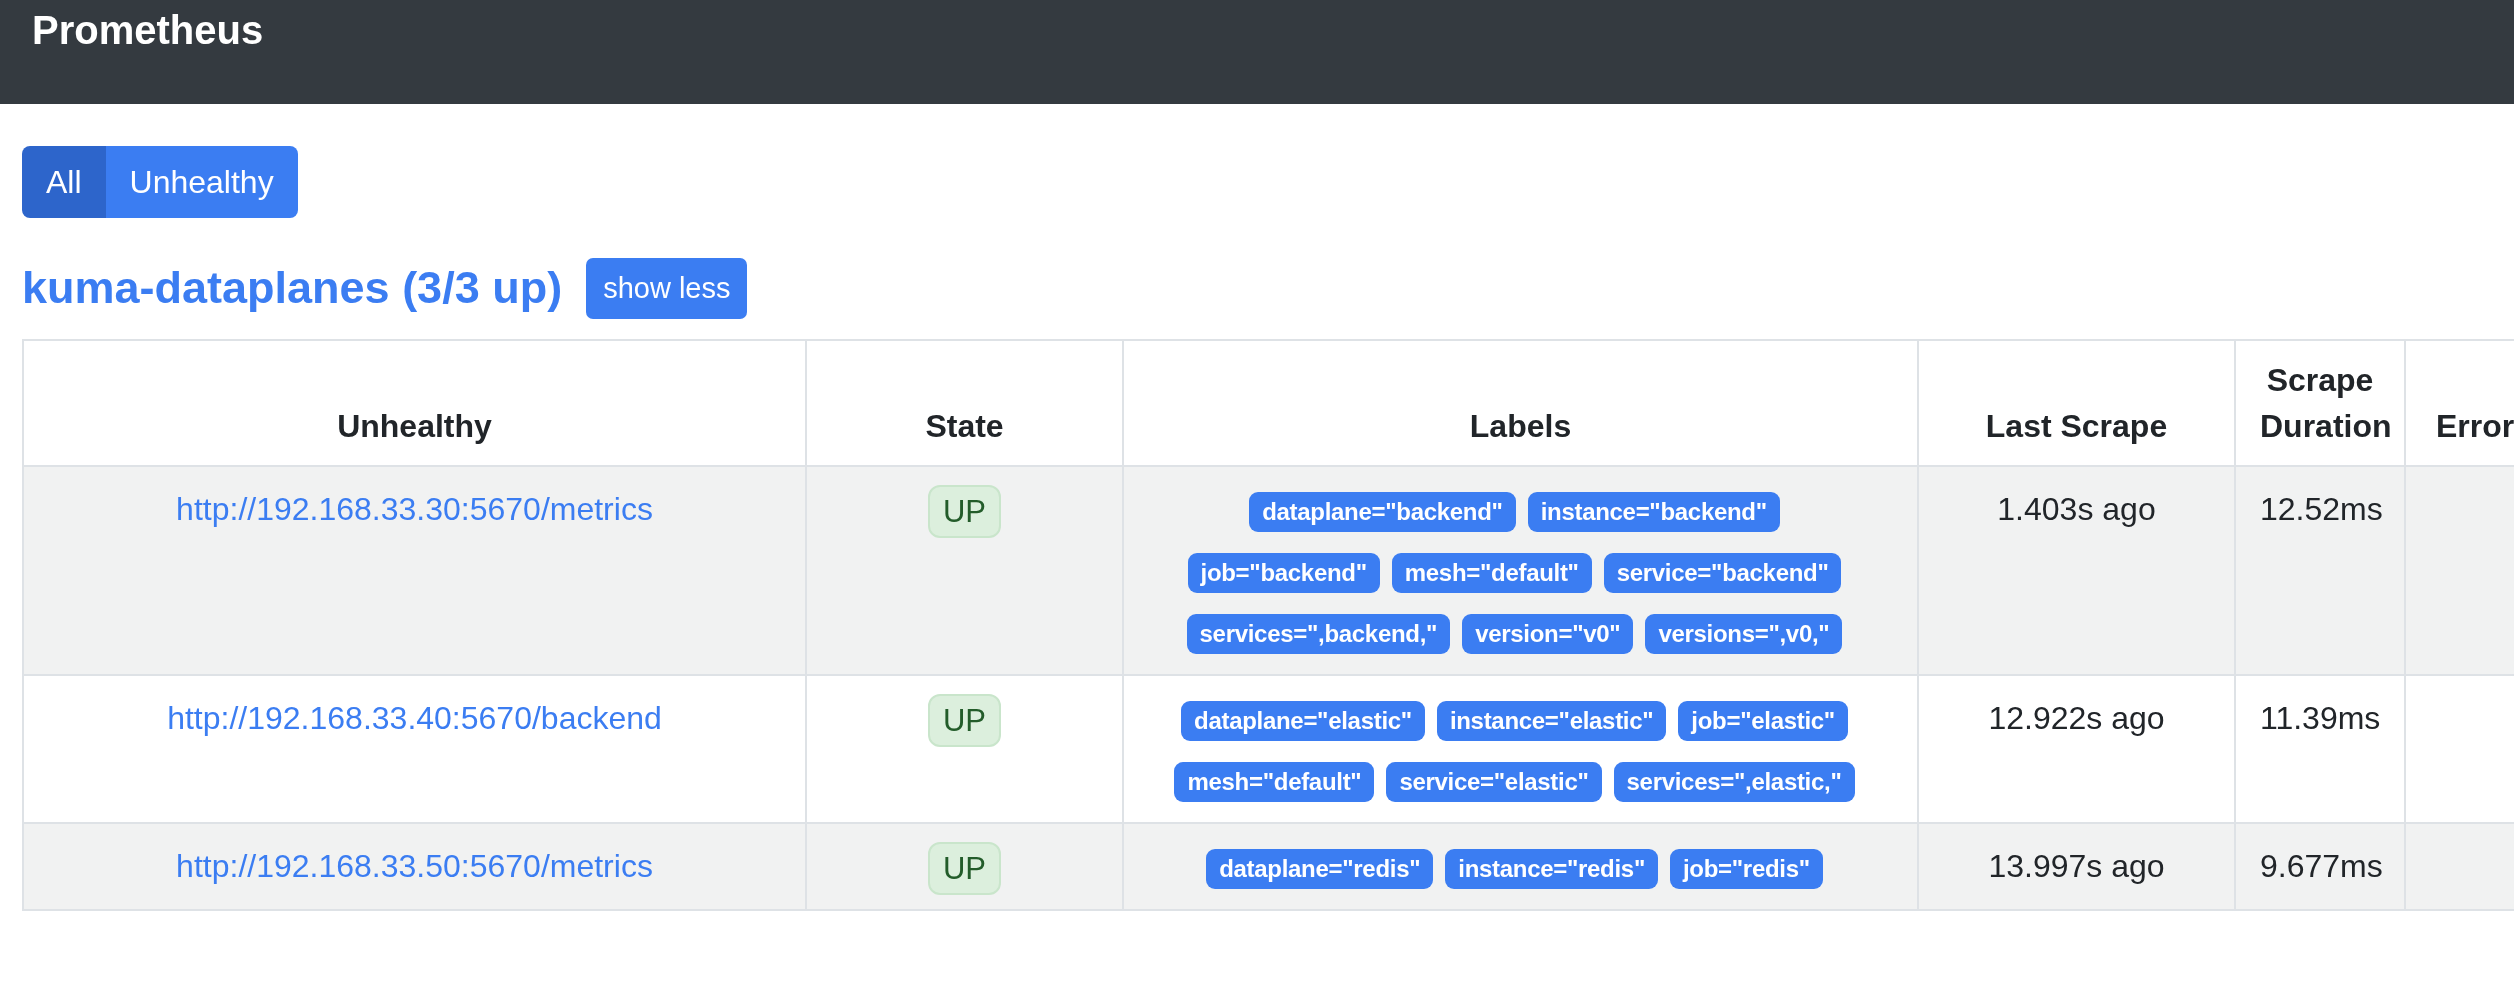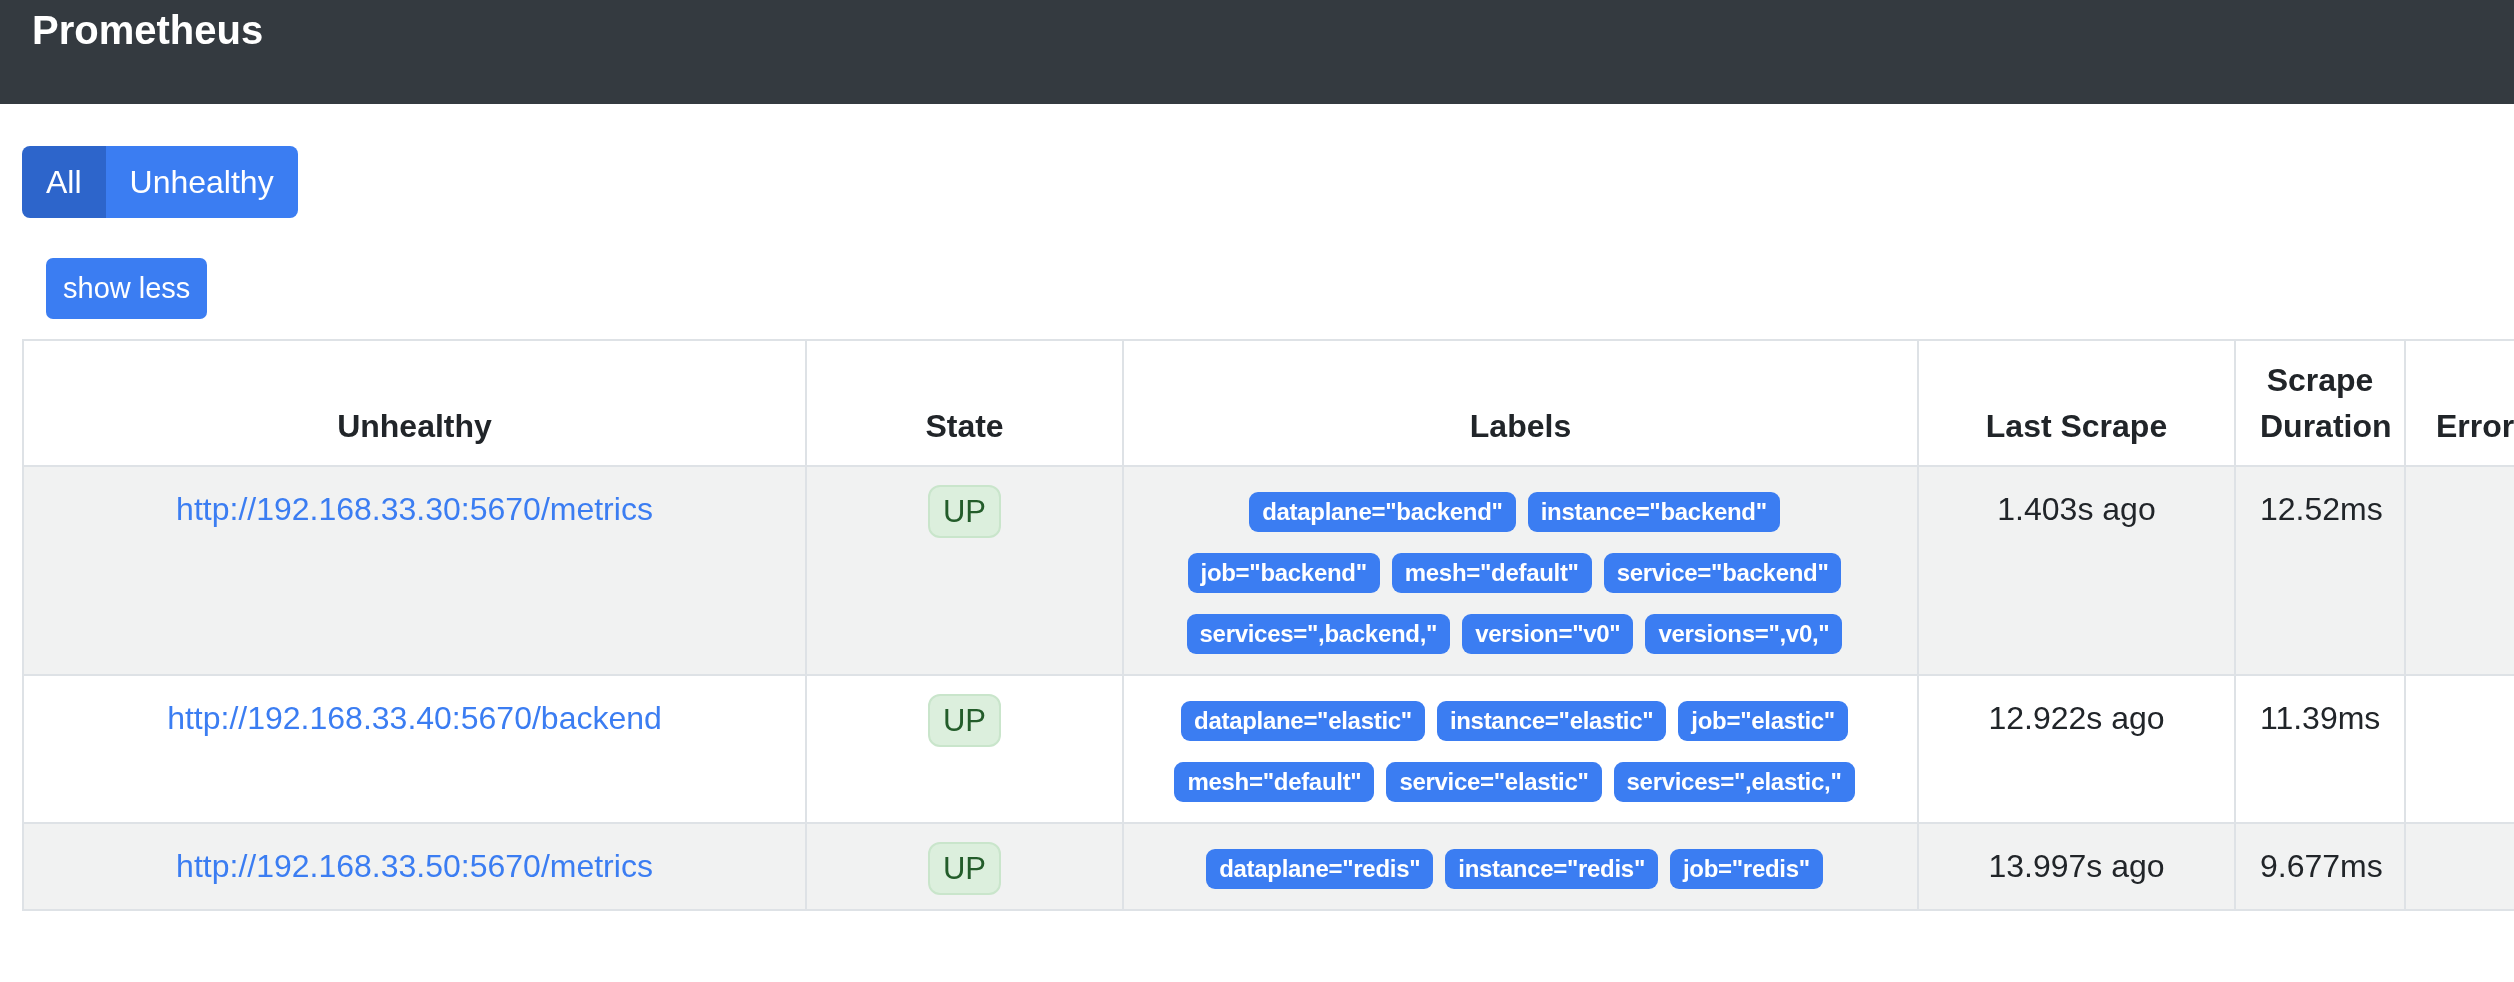--- a/index.html
+++ b/index.html
@@ -177,20 +177,21 @@
 </nav>
 
 <main class="main">
 
   <div class="btn-group">
     <button class="btn active">All</button>
     <button class="btn">Unhealthy</button>
   </div>
 
   <div class="job-header">
+    <a class="job-title">kuma-dataplanes (3/3 up)</a>
     <button class="btn-toggle">show less</button>
   </div>
 
   <table class="targets">
     <colgroup>
       <col style="width:783px">
       <col style="width:317px">
       <col style="width:795px">
       <col style="width:317px">
       <col style="width:170px">

